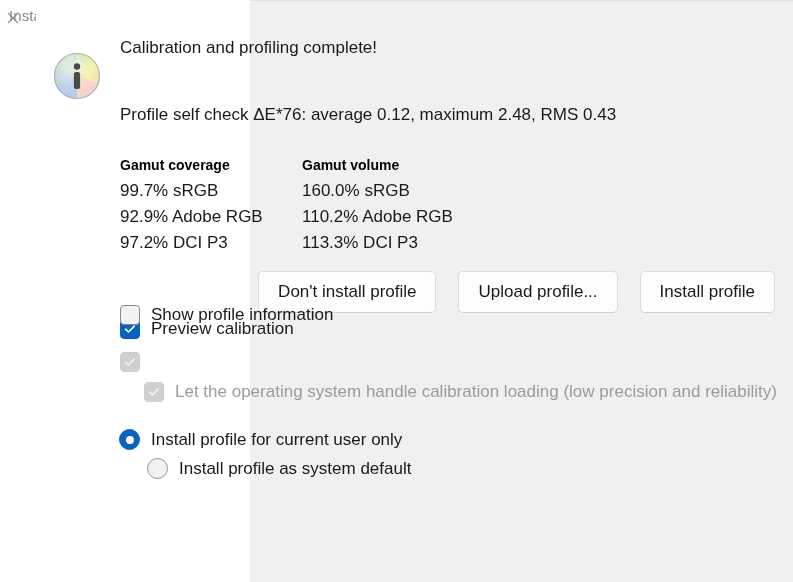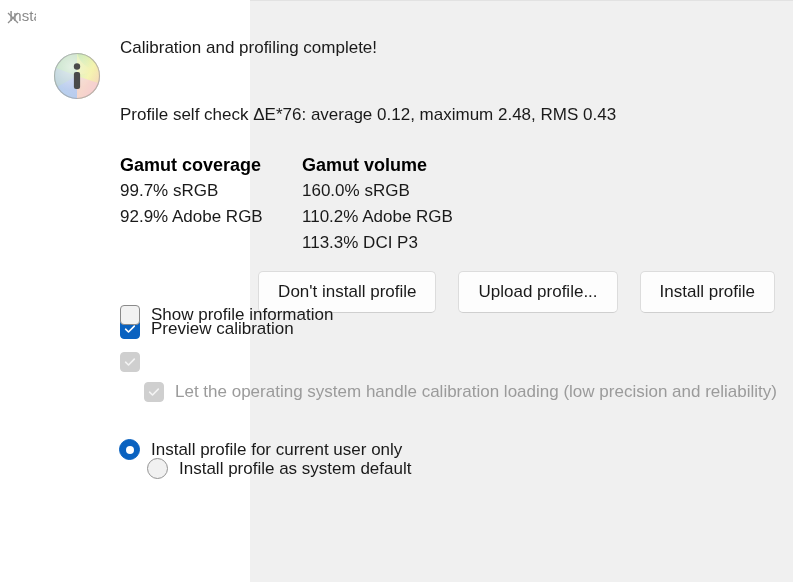--- a/index.html
+++ b/index.html
@@ -89,21 +89,21 @@
   .gamut {
     position: absolute;
     left: 84px;
     top: 152px;
     display: flex;
   }
   .gamut-col { display: flex; flex-direction: column; }
   .gamut-col.coverage { width: 182px; }
   .gamut-col.volume { width: 200px; }
   .gamut-head {
-    font-size: 18px;
+    font-size: 14px;
     font-weight: bold;
     color: #000000;
     line-height: 26px;
     white-space: nowrap;
   }
   .gamut-row {
     font-size: 17px;
     color: #1a1a1a;
     line-height: 26px;
     white-space: nowrap;
@@ -166,21 +166,21 @@
     background: #ffffff;
     display: none;
   }
   .radio.selected .radio-dot { display: block; }
 
   
   #row-preview   { left: 84px; top: 275px; margin-top: 44px; }
   #row-showinfo  { left: 84px; top: 305px; }
   #row-loadlogin { left: 84px; top: 352px; }
   #row-oshandle  { left: 108px; top: 382px; }
-  #row-radio-user   { left: 83px; top: 429px; margin-top: 10px; }
+  #row-radio-user   { left: 83px; top: 429px; }
   #row-radio-system { left: 83px; top: 458px; padding-left: 28px; }
 
   
   .footer {
     flex: 0 0 82px;
     background: #f0f0f0;
     border-top: 1px solid #e2e2e2;
     display: flex;
     align-items: center;
     justify-content: flex-end;
@@ -256,20 +256,21 @@
     </div>
 
     <div class="headline">Calibration and profiling complete!</div>
     <div class="selfcheck">Profile self check ΔE*76: average 0.12, maximum 2.48, RMS 0.43</div>
 
     <div class="gamut">
       <div class="gamut-col coverage">
         <div class="gamut-head">Gamut coverage</div>
         <div class="gamut-row">99.7% sRGB</div>
         <div class="gamut-row">92.9% Adobe RGB</div>
+        <div class="gamut-row">97.2% DCI P3</div>
       </div>
       <div class="gamut-col volume">
         <div class="gamut-head">Gamut volume</div>
         <div class="gamut-row">160.0% sRGB</div>
         <div class="gamut-row">110.2% Adobe RGB</div>
         <div class="gamut-row">113.3% DCI P3</div>
       </div>
     </div>
 
     <div class="opt-row" id="row-preview">

